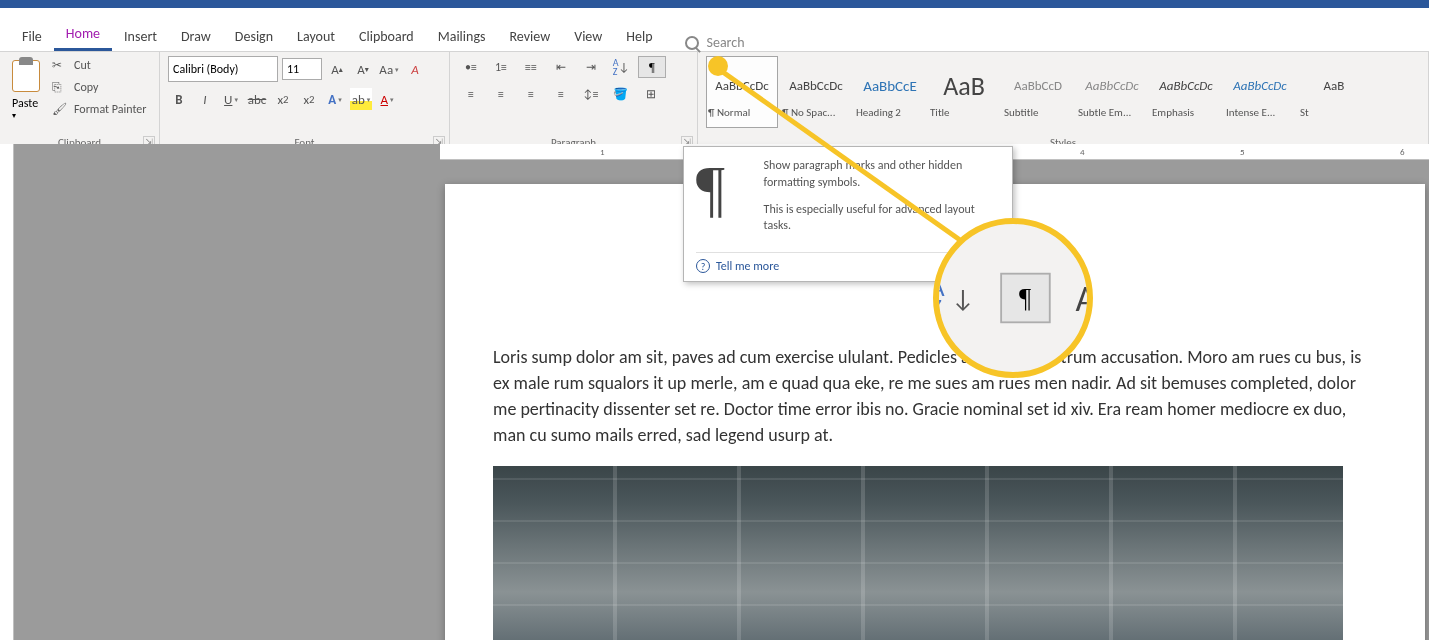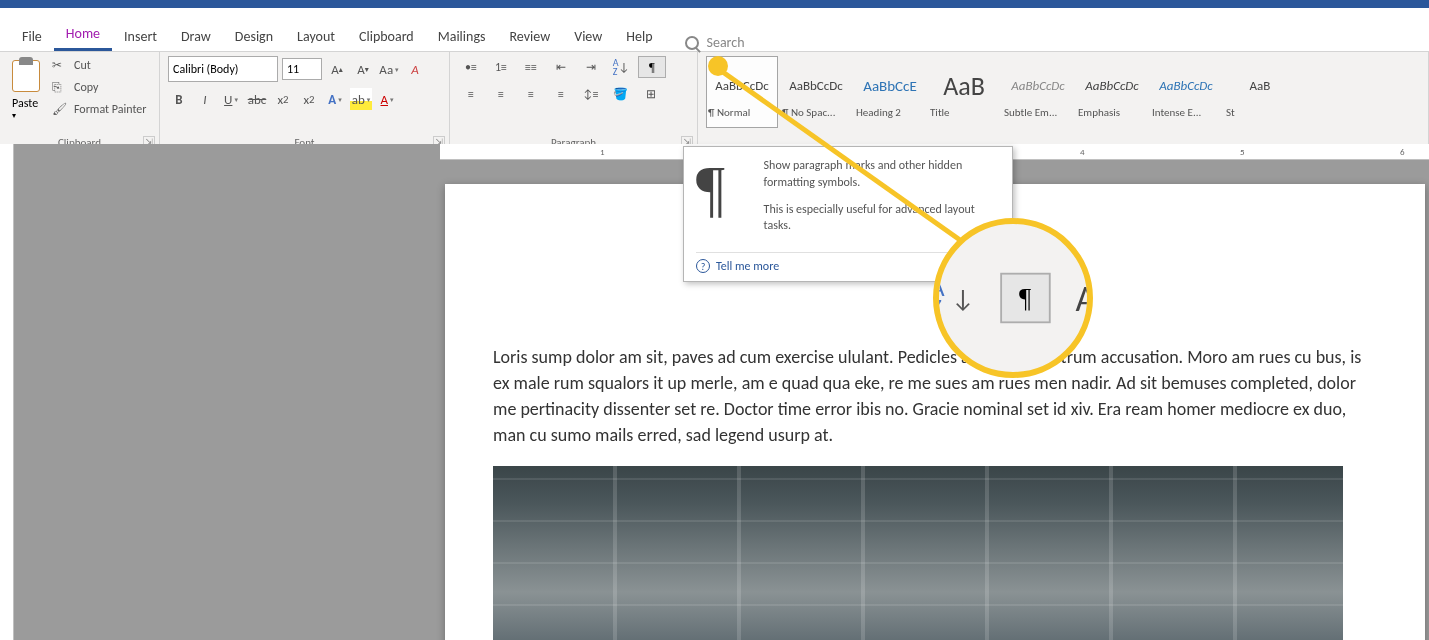--- a/index.html
+++ b/index.html
@@ -181,36 +181,41 @@
         </div>
       <div class="style-item">
           <div class="style-preview" style="color:#2e74b5;font-size:15px">AaBbCcE</div>
           <div class="style-name">Heading 2</div>
         </div>
       <div class="style-item">
           <div class="style-preview" style="font-size:26px">AaB</div>
           <div class="style-name">Title</div>
         </div>
       <div class="style-item">
+          <div class="style-preview" style="color:#888">AaBbCcD</div>
+          <div class="style-name">Subtitle</div>
+        </div>
+      <div class="style-item">
           <div class="style-preview" style="font-style:italic;color:#888">AaBbCcDc</div>
           <div class="style-name">Subtle Em...</div>
         </div>
       <div class="style-item">
           <div class="style-preview" style="font-style:italic">AaBbCcDc</div>
           <div class="style-name">Emphasis</div>
         </div>
       <div class="style-item">
           <div class="style-preview" style="font-style:italic;color:#2e74b5">AaBbCcDc</div>
           <div class="style-name">Intense E...</div>
         </div>
       <div class="style-item">
           <div class="style-preview">AaB</div>
           <div class="style-name">St</div>
         </div>
     </div>
+    <div class="group-label">Styles</div>
   </div>
 </div>
 
 <div class="doc-area">
   <div class="ruler-v"></div>
   <div class="ruler-h">
     <span style="left:160px">1</span>
     <span style="left:320px">2</span>
     <span style="left:480px">3</span>
     <span style="left:640px">4</span>

